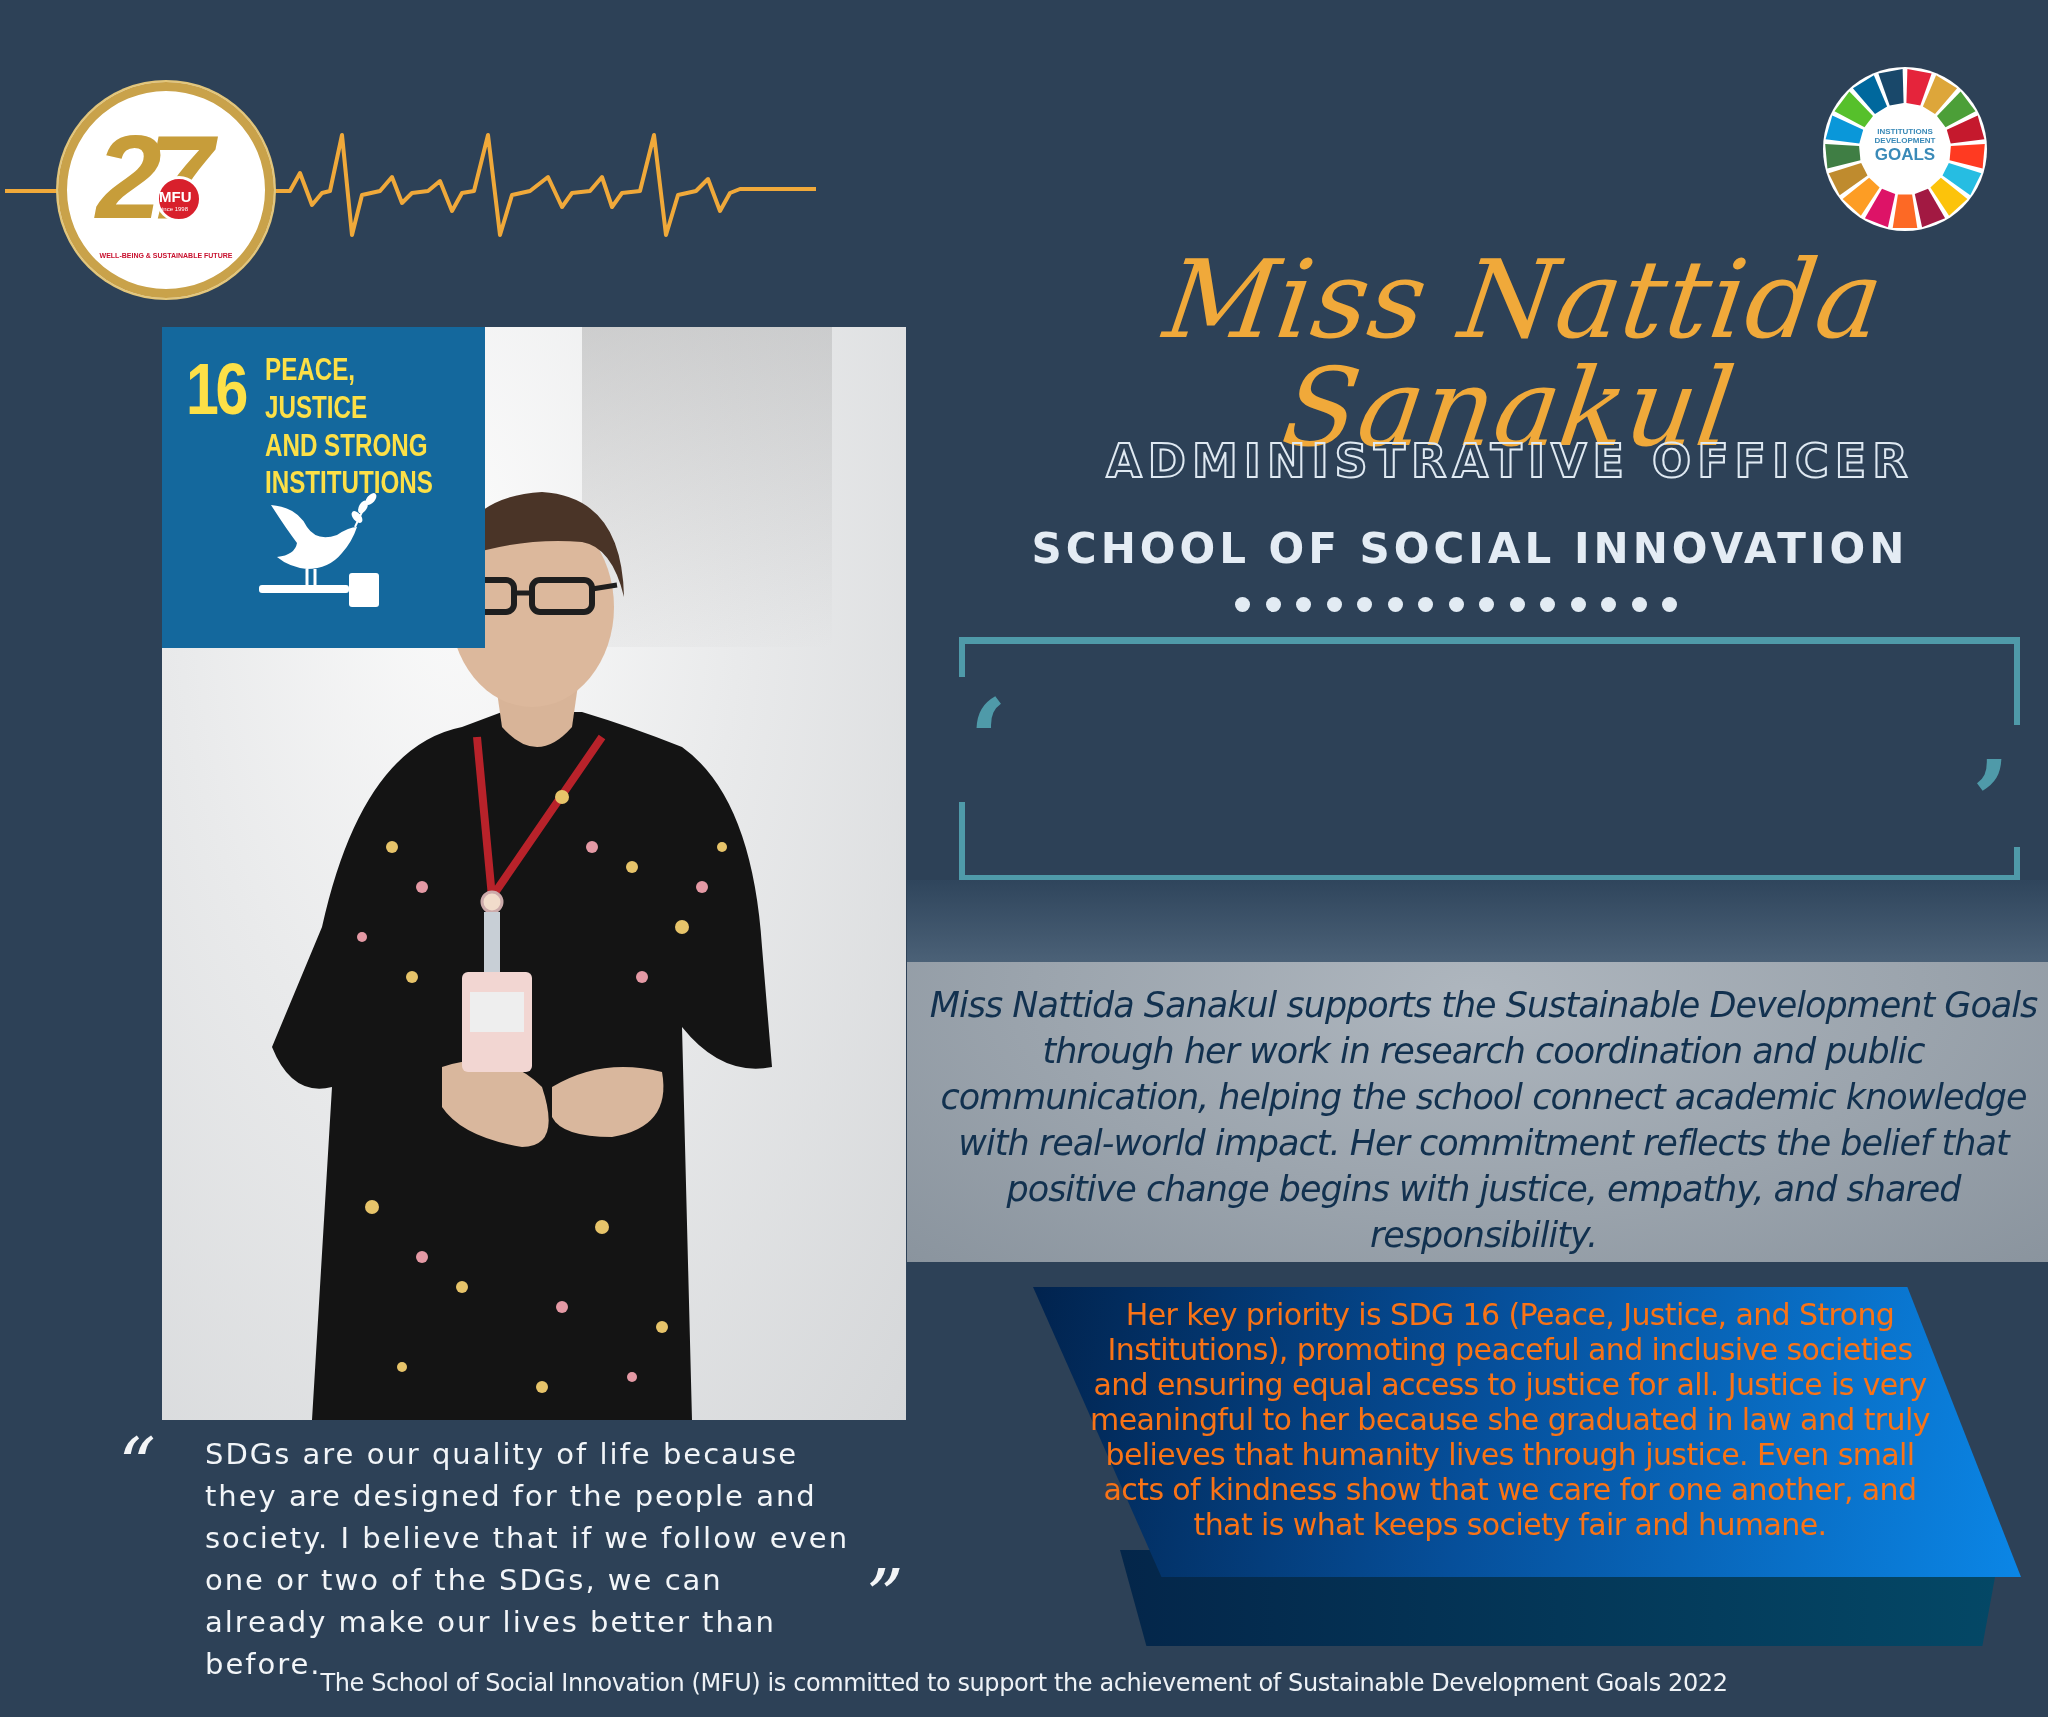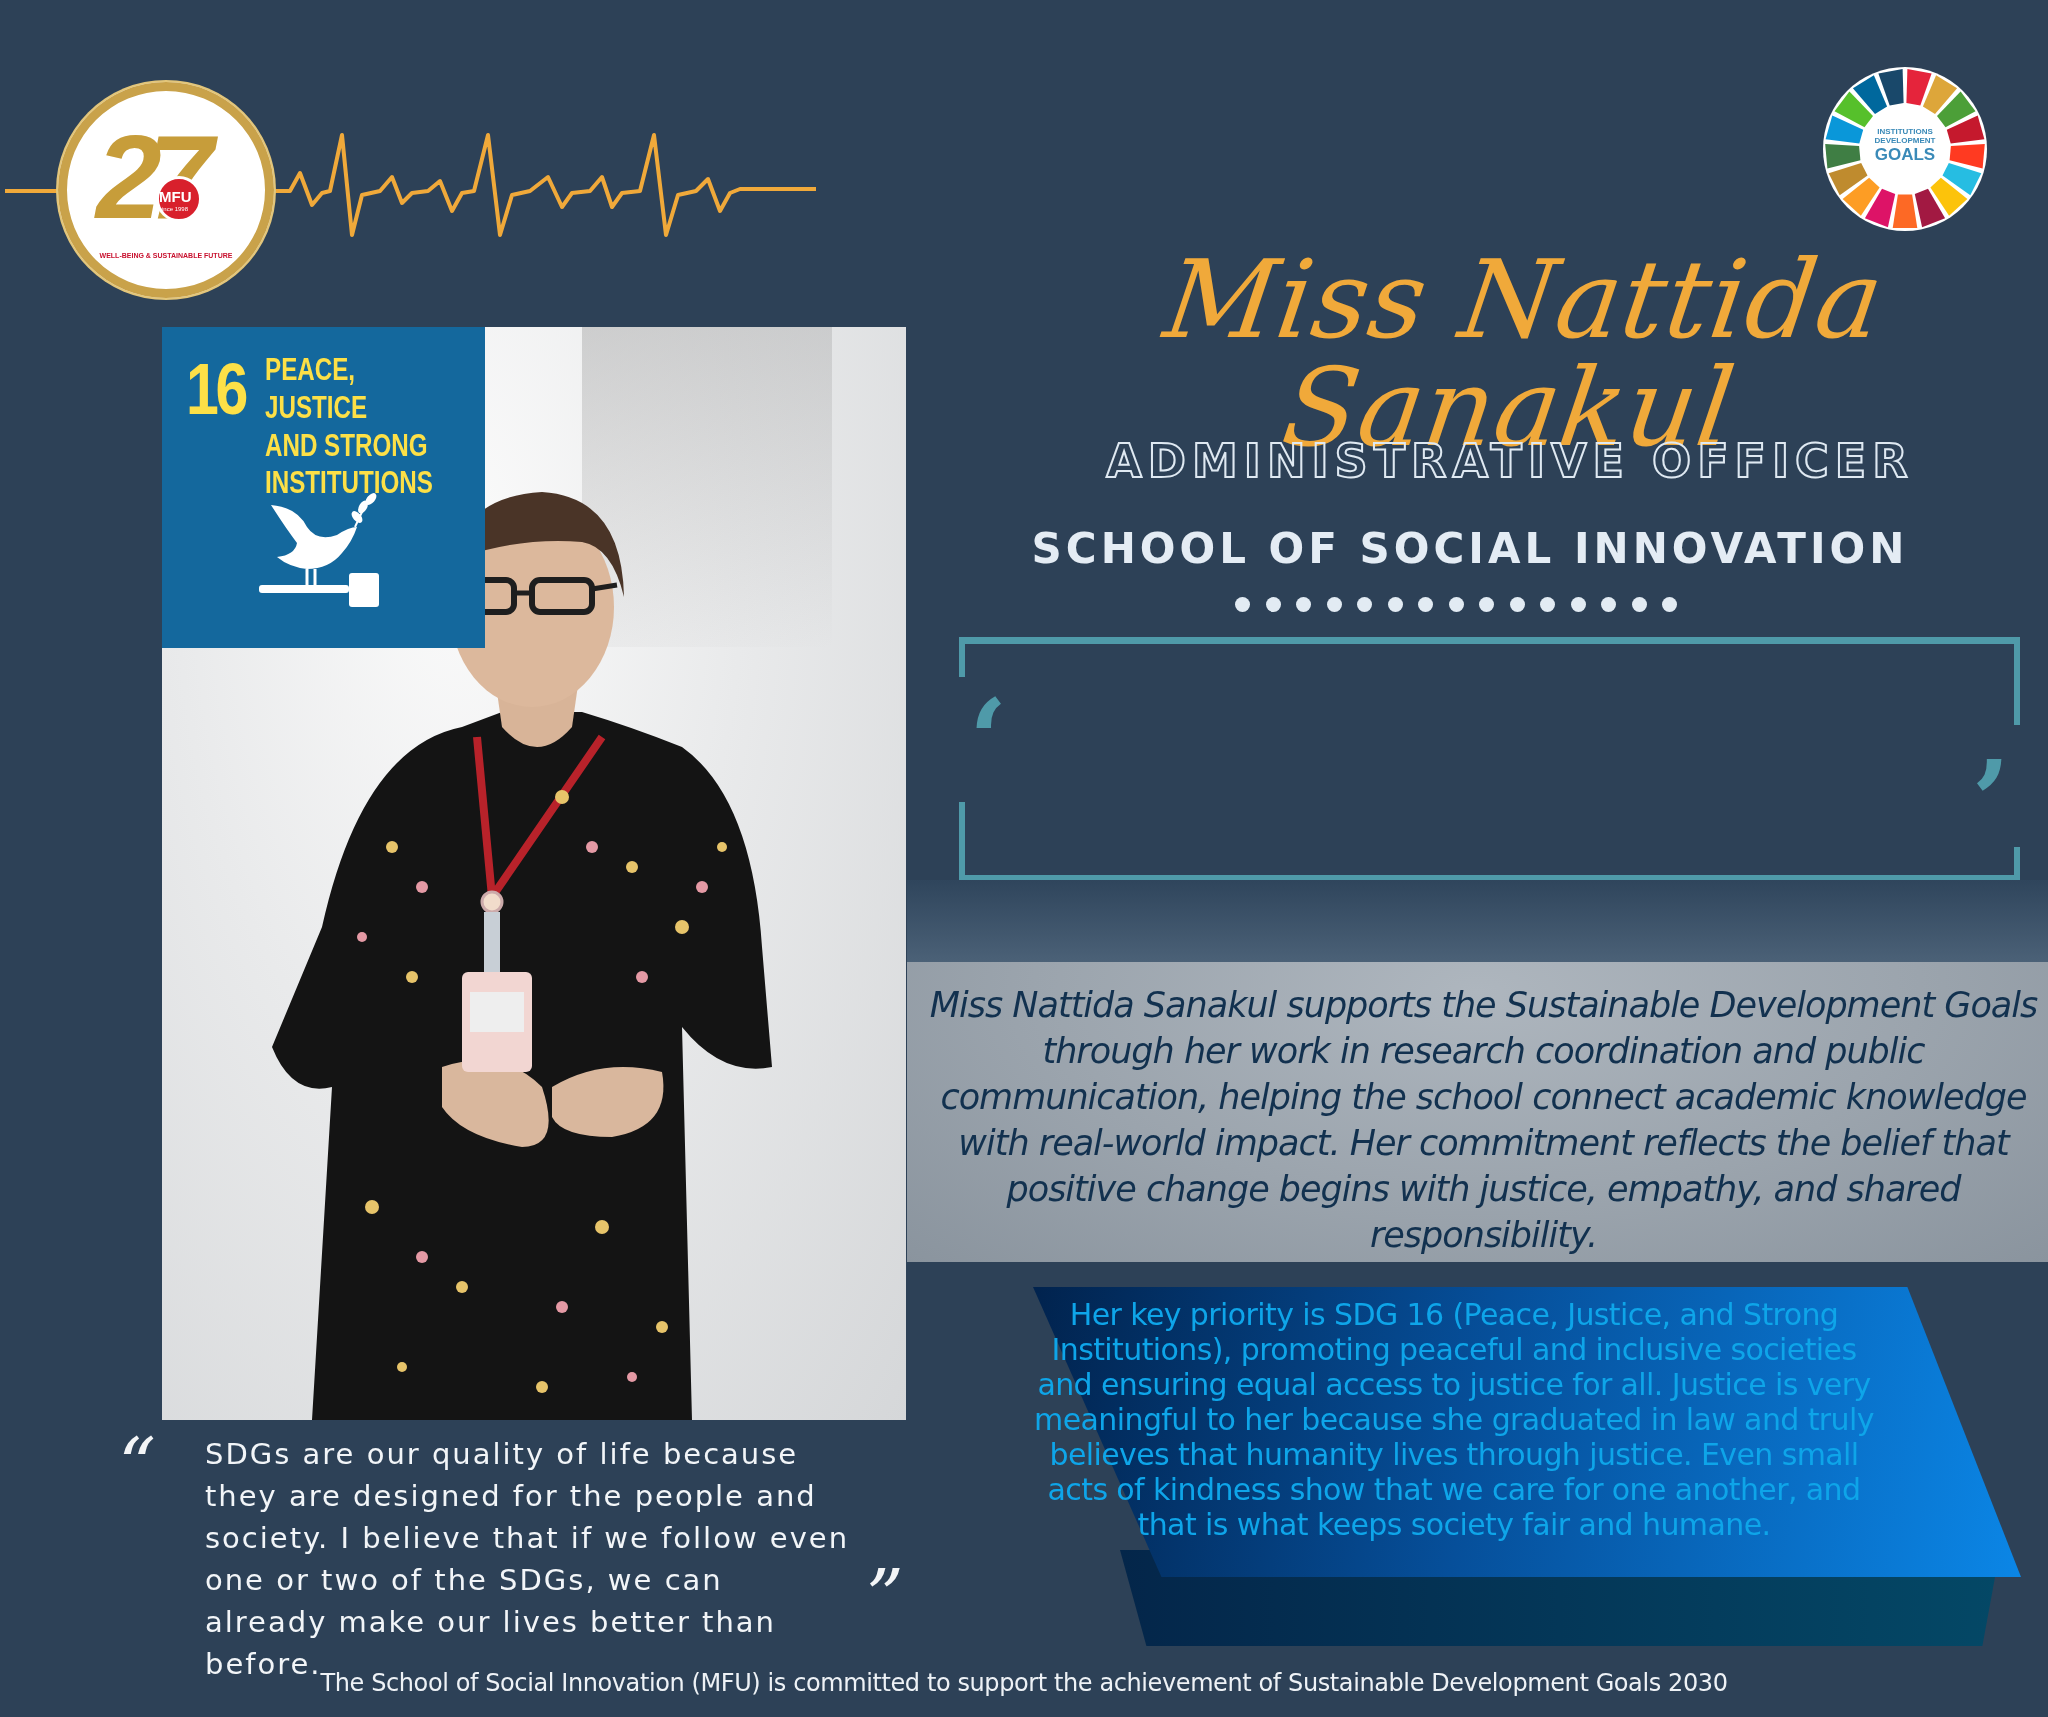--- a/index.html
+++ b/index.html
@@ -107,22 +107,22 @@
     left:1120px; top:1550px; width:880px; height:96px;
     background:linear-gradient(90deg, #04264a 0%, #044866 100%);
     clip-path:polygon(0 0, 100% 0, 98% 100%, 3% 100%);
   }
   #priority {
     left:1033px; top:1287px; width:988px; height:290px;
     background:linear-gradient(100deg, #01234e 0%, #064f9a 45%, #0b86e6 100%);
     clip-path:polygon(0 0, 88.5% 0, 100% 100%, 13% 100%);
   }
   #priority-text {
-    left:1034px; top:1297px; width:840px; text-align:center;
-    font:30px/35px "DejaVu Sans", sans-serif; color:#0ea5e9; letter-spacing:-0.6px;
+    left:1090px; top:1297px; width:840px; text-align:center;
+    font:30px/35px "DejaVu Sans", sans-serif; color:#f97316; letter-spacing:-0.6px;
   }
 
   
   #quote-open { left:118px; top:1428px; font:italic 74px/1 "DejaVu Serif", serif; color:#f3f5f7; }
   #quote-close { left:866px; top:1560px; font:italic 74px/1 "DejaVu Serif", serif; color:#f3f5f7; }
   #quote {
     left:205px; top:1433px; width:650px; text-align:left;
     font:29px/42px "DejaVu Sans", sans-serif; color:#f2f5f8; letter-spacing:2px;
   }
 
@@ -285,13 +285,13 @@
 </div>
 
 <div id="priority-shadow" class="abs"></div>
 <div id="priority" class="abs"></div>
 <div id="priority-text" class="abs">Her key priority is SDG 16 (Peace, Justice, and Strong Institutions), promoting peaceful and inclusive societies and ensuring equal access to justice for all. Justice is very meaningful to her because she graduated in law and truly believes that humanity lives through justice. Even small acts of kindness show that we care for one another, and that is what keeps society fair and humane.</div>
 
 <div id="quote-open" class="abs">“</div>
 <div id="quote" class="abs">SDGs are our quality of life because they are designed for the people and society. I believe that if we follow even one or two of the SDGs, we can already make our lives better than before.</div>
 <div id="quote-close" class="abs">”</div>
 
-<div id="footer" class="abs">The School of Social Innovation (MFU) is committed to support the achievement of Sustainable Development Goals 2030</div>
+<div id="footer" class="abs">The School of Social Innovation (MFU) is committed to support the achievement of Sustainable Development Goals 2022</div>
 
 </body></html>

